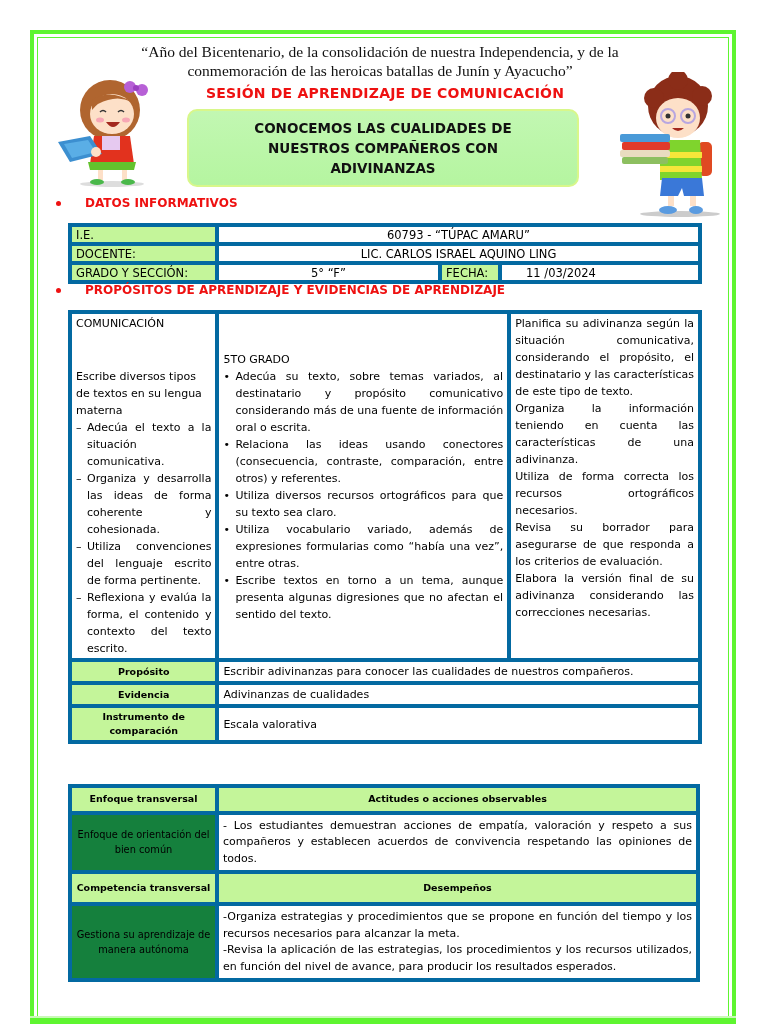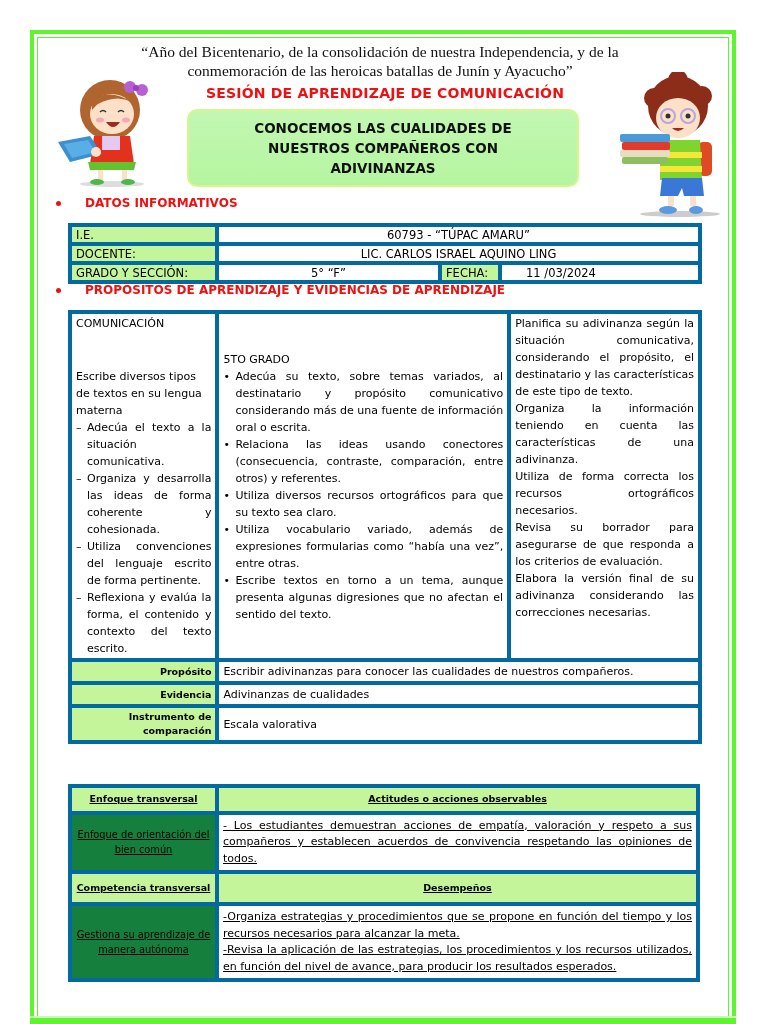--- a/index.html
+++ b/index.html
@@ -71,25 +71,25 @@
     .prop .c3 { width: 192px; }
     .justify { text-align: justify; }
     ul.bul { list-style: none; }
     ul.bul li { position: relative; padding-left: 12px; text-align: justify; }
     ul.bul li::before { content: "\2022"; position: absolute; left: 0; top: 0; }
     ul.dash { list-style: none; }
     ul.dash li { position: relative; padding-left: 11px; text-align: justify; }
     ul.dash li::before { content: "\2013"; position: absolute; left: 0; top: 0; }
     .b { font-weight: normal; margin-top: 36px; }
 
-    .row-label { background: #c4f59a; font-weight: bold; font-size: 9.5px; text-align: right; vertical-align: middle !important; }
+    .row-label { background: #c4f59a; font-weight: bold; font-size: 9.5px; text-align: center; vertical-align: middle !important; }
 
     
     .enf { left: 68px; top: 784px; width: 632px; font-size: 11px; line-height: 16.5px; }
-    .enf td { padding: 3px 4px; text-decoration: underline; }
+    .enf td { padding: 3px 4px; }
     .enf .c1 { width: 147px; }
     .enf .side { background: #15803d; text-align: center; vertical-align: middle; font-size: 9.8px; line-height: 15px; }
     .enf .val { text-align: justify; }
   </style>
 </head>
 <body>
 
 <div class="frame-outer"></div>
 <div class="frame-inner"></div>
 <div class="frame-bottom"></div>

